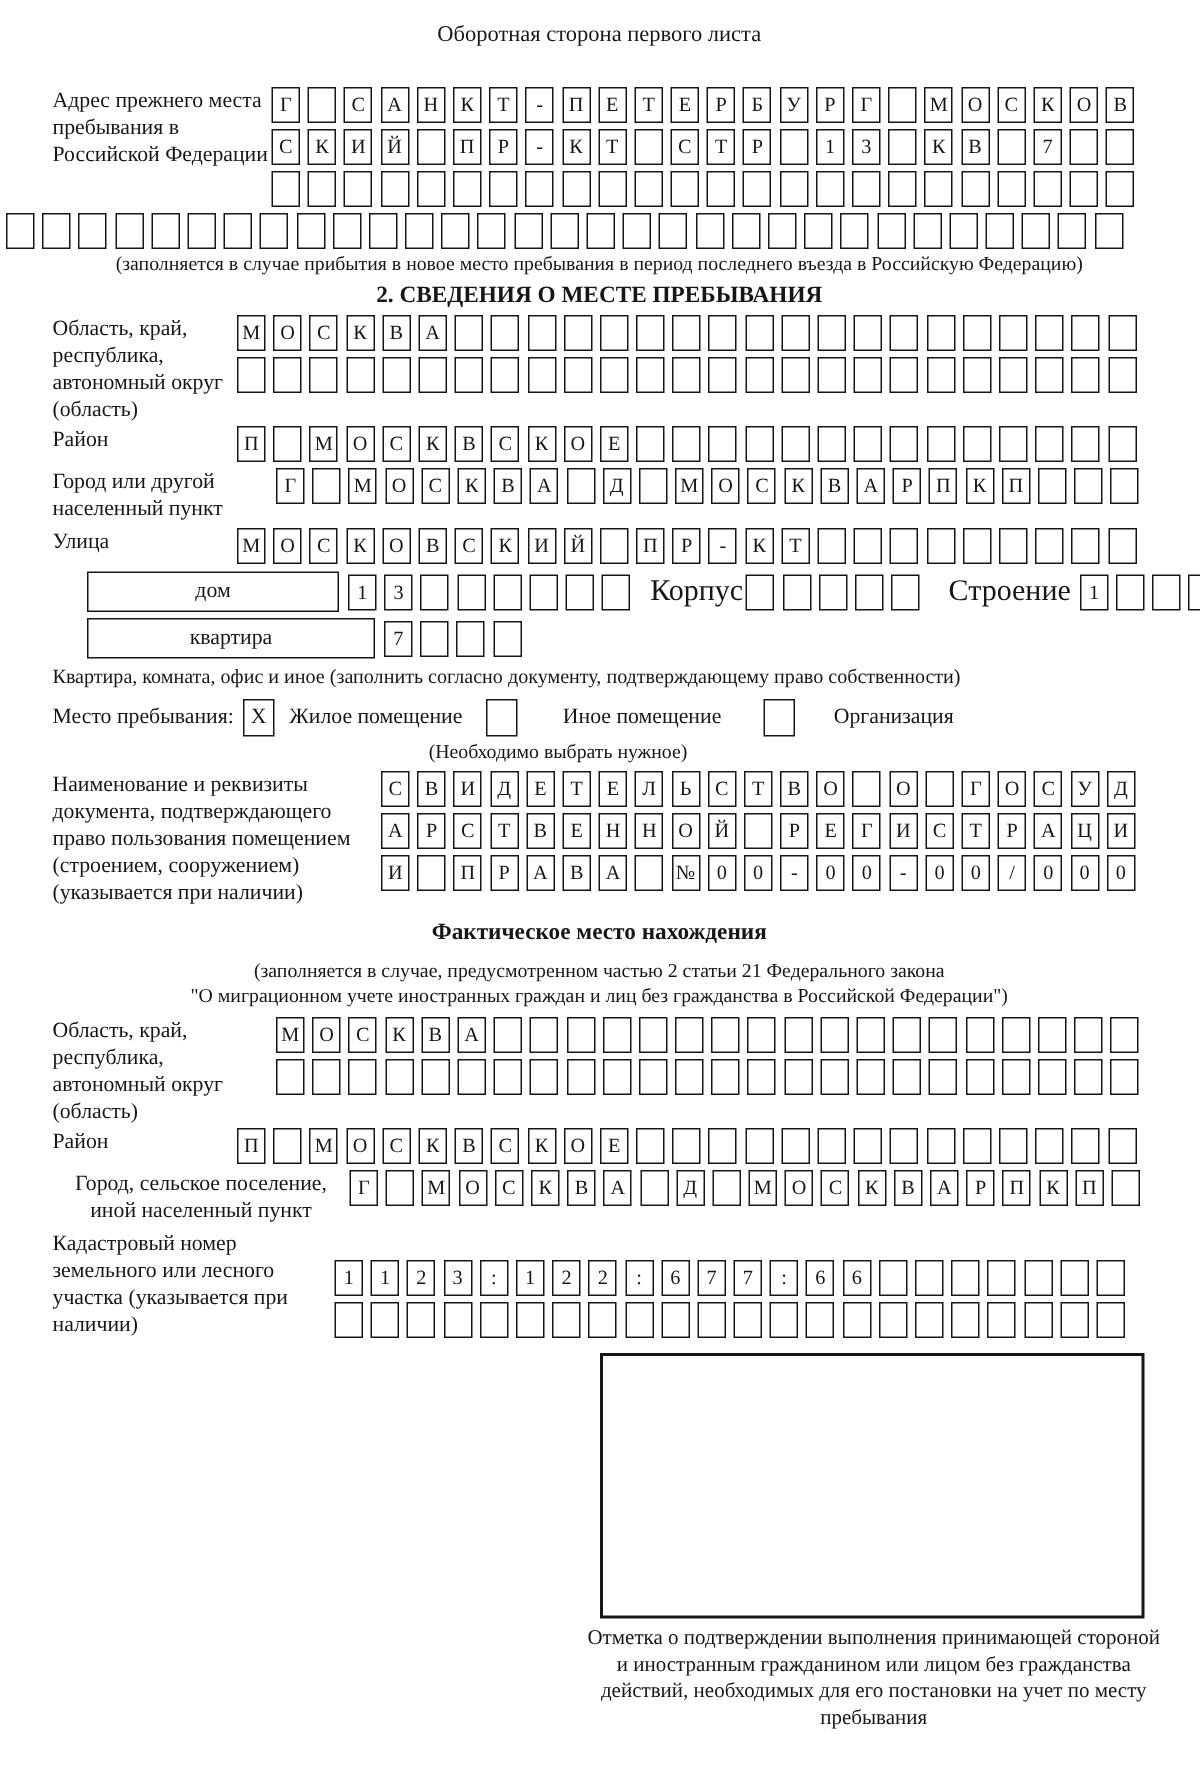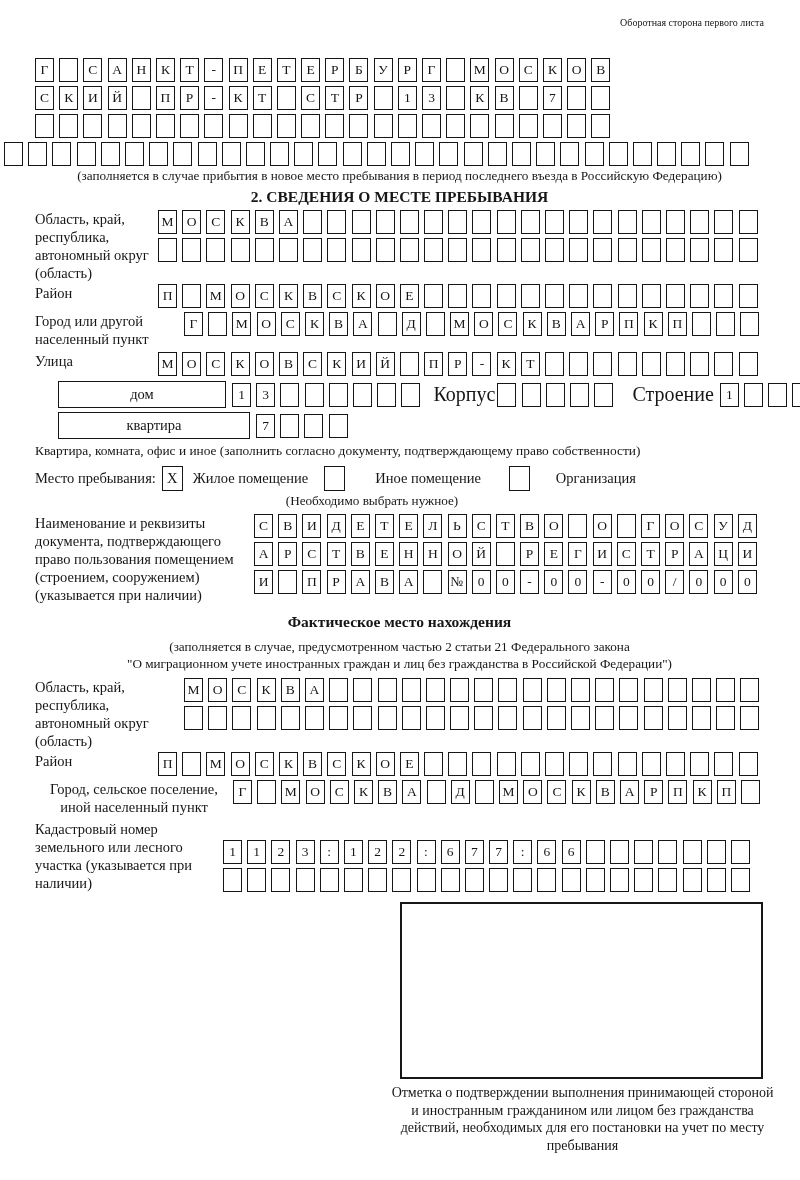--- a/index.html
+++ b/index.html
@@ -1,21 +1,21 @@
 <!DOCTYPE html>
 <html><head>
 <meta charset="utf-8">
 <style>
   html,body{margin:0;padding:0;background:#ffffff;}
   .page{
     position:relative;width:800px;height:1180px;box-sizing:border-box;
     padding:14px 36px 0 35px;background:#fff;color:#161616;
     font-family:"Liberation Serif","DejaVu Serif",serif;overflow:hidden;
   }
-  .side-note{text-align:right;font-size:10px;line-height:18px;}
+  .side-note{text-align:center;font-size:15px;line-height:18px;}
   .block{display:flex;align-items:flex-start;}
   .lbl{font-size:14.5px;line-height:18px;flex:0 0 auto;}
   .w146{width:146px;} .w123{width:123px;} .w149{width:149px;} .w219{width:219px;}
   .w198{width:198px;text-align:center;} .w188{width:188px;}
   .boxes{display:flex;flex-wrap:nowrap;}
   .col-boxes>.boxes{margin-bottom:4px;}
   .cell{
     flex:0 0 auto;width:19px;height:24px;box-sizing:border-box;
     border:1.7px solid #161616;margin-right:5.2px;background:#fff;
     text-align:center;font-size:13.5px;line-height:21px;font-family:inherit;
@@ -39,20 +39,21 @@
   .stamp-note{margin-left:355px;width:385px;text-align:center;font-size:14px;line-height:17.5px;margin-top:5px;}
 </style>
 </head>
 <body>
 
 <div class="page">
 
   <div class="side-note">Оборотная сторона первого листа</div>
 
   <div class="block" style="margin-top:26px">
+    <div class="lbl w146">Адрес прежнего места пребывания в Российской Федерации</div>
     <div class="col-boxes">
       <div class="boxes">
           <span class="cell">Г</span>
           <span class="cell"></span>
           <span class="cell">С</span>
           <span class="cell">А</span>
           <span class="cell">Н</span>
           <span class="cell">К</span>
           <span class="cell">Т</span>
           <span class="cell">-</span>

